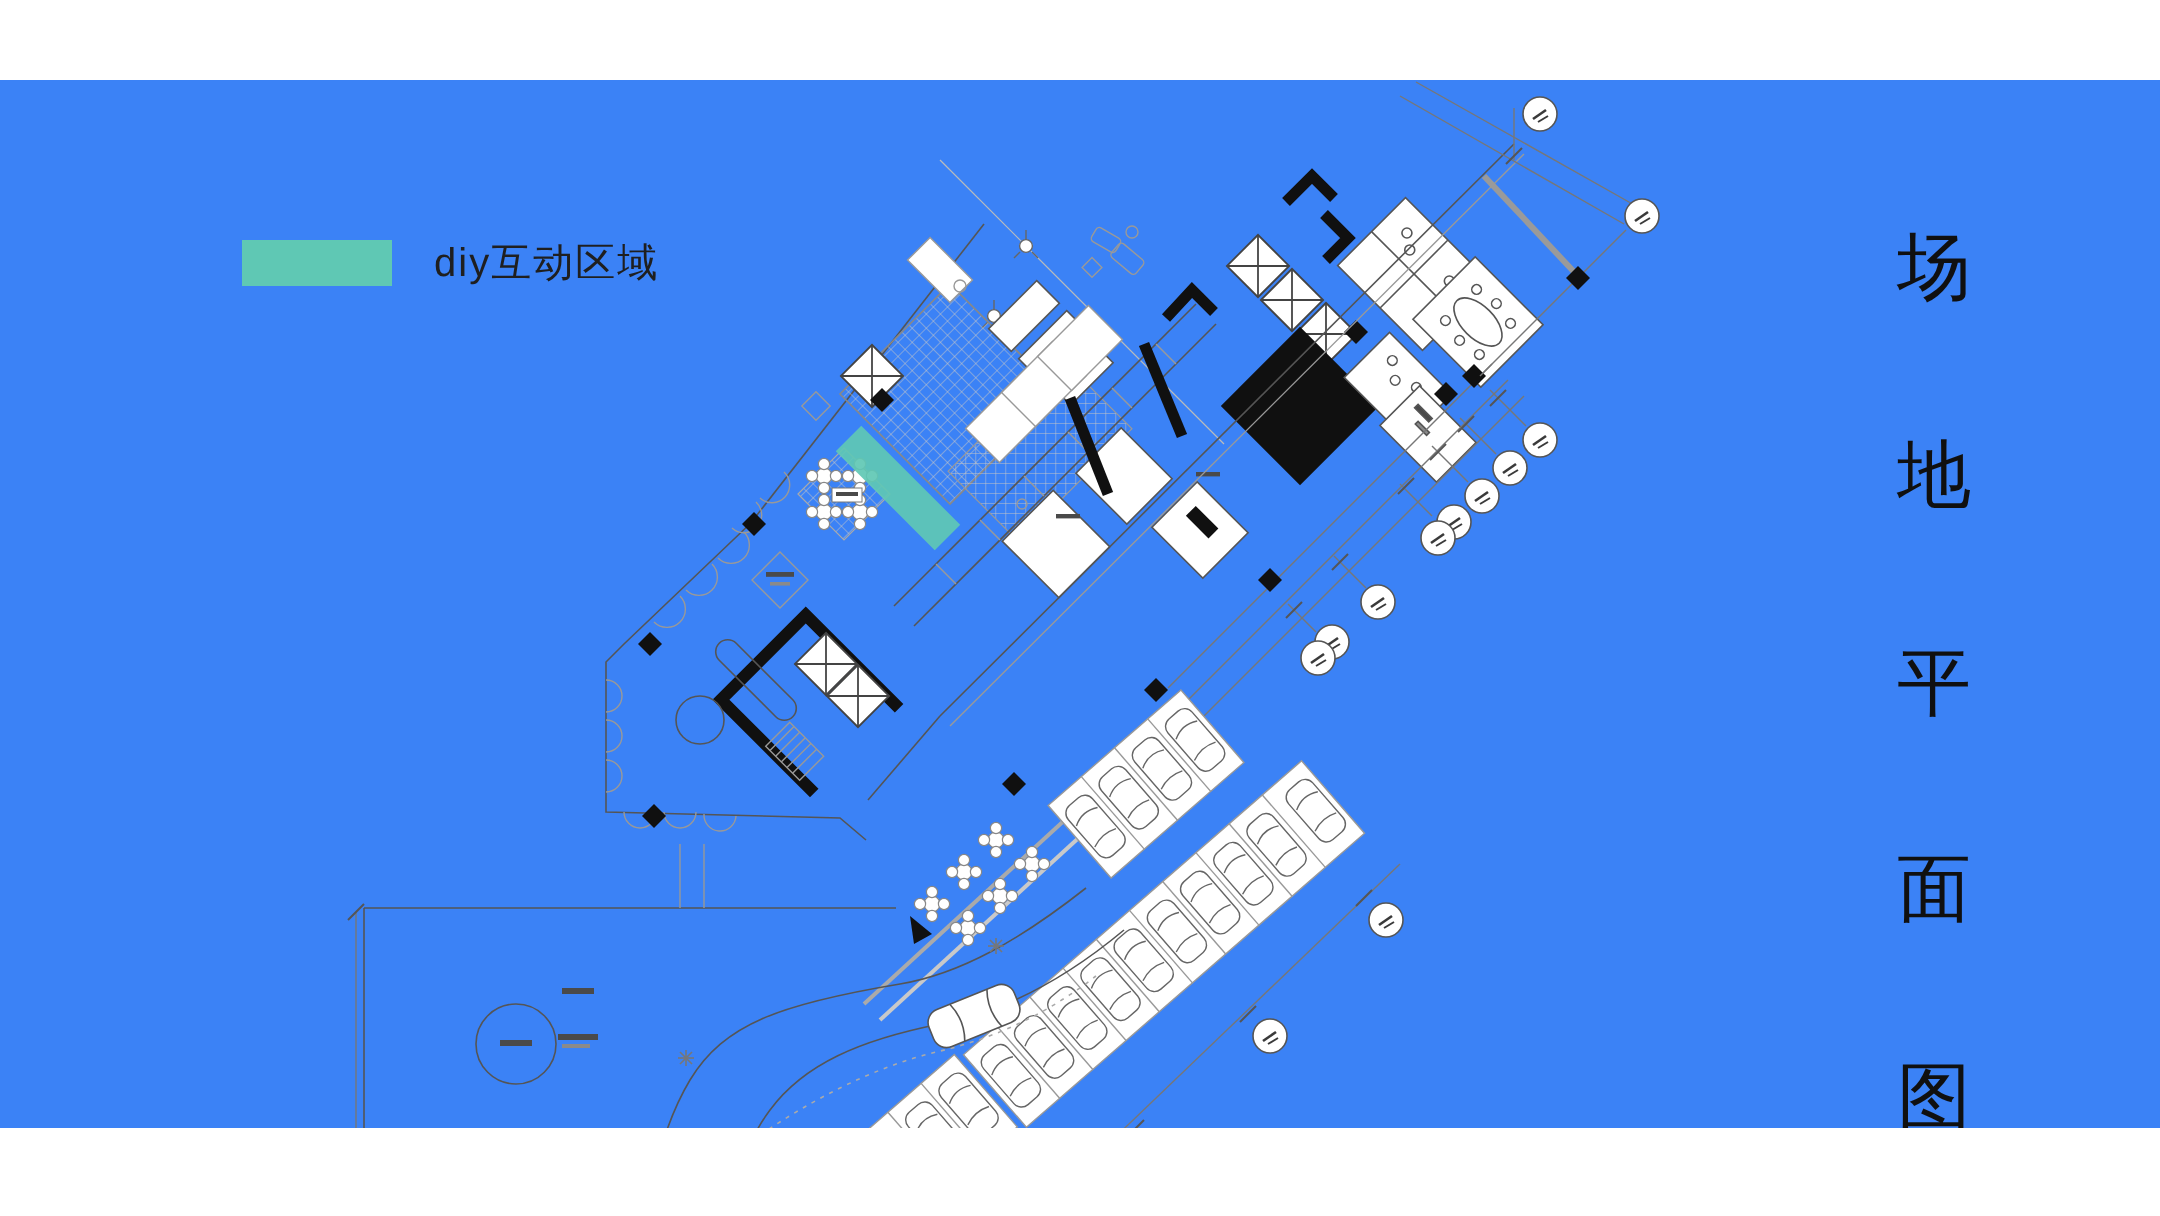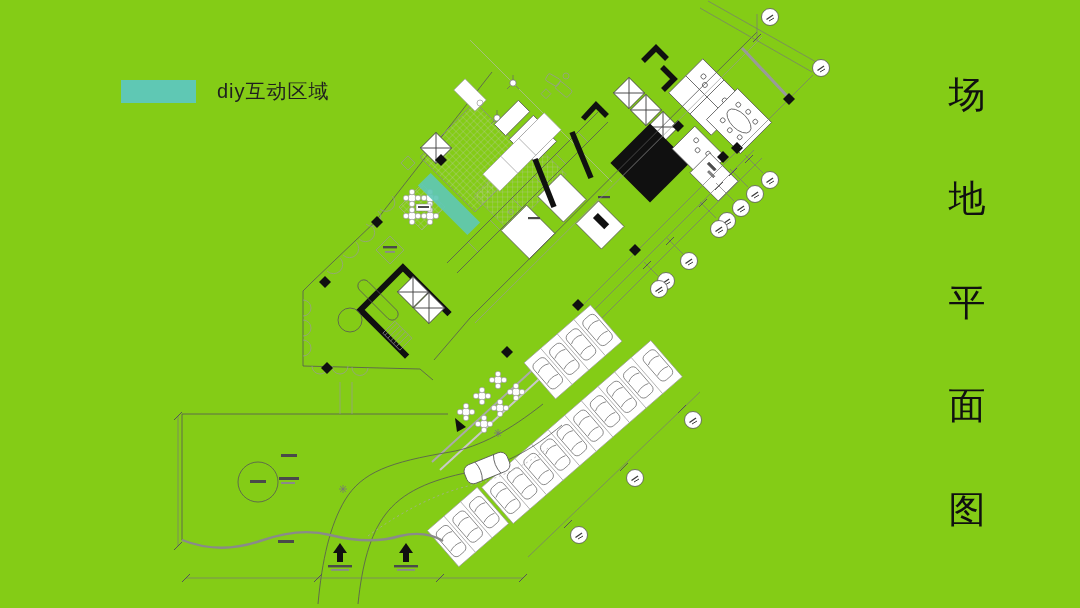--- a/index.html
+++ b/index.html
@@ -1,17 +1,17 @@
 <!DOCTYPE html>
 <html><head>
 <meta charset="utf-8">
 <style>
   html,body{margin:0;padding:0;background:#fff;}
-  #canvas{position:relative;width:1080px;height:608px;background:#84cc16;overflow:hidden;
-          font-family:"Liberation Sans","DejaVu Sans",sans-serif;}
+  #canvas{position:relative;width:1080px;height:524px;background:#3b82f6;overflow:hidden;
+          font-family:"Liberation Sans","DejaVu Sans",sans-serif;margin-top:40px;}
   
   .legend{position:absolute;left:121px;top:78px;display:flex;align-items:center;}
   .legend svg{display:block;}
   .legend-label{margin-left:21px;font-size:20px;color:#1f1f1f;letter-spacing:1px;}
   
   .title-col{position:absolute;left:941px;top:76px;height:452px;width:52px;
              display:flex;flex-direction:column;justify-content:space-between;align-items:center;
              font-family:"Liberation Serif","DejaVu Serif",serif;font-size:37px;color:#101010;}
   .title-col div{line-height:1;}
   

